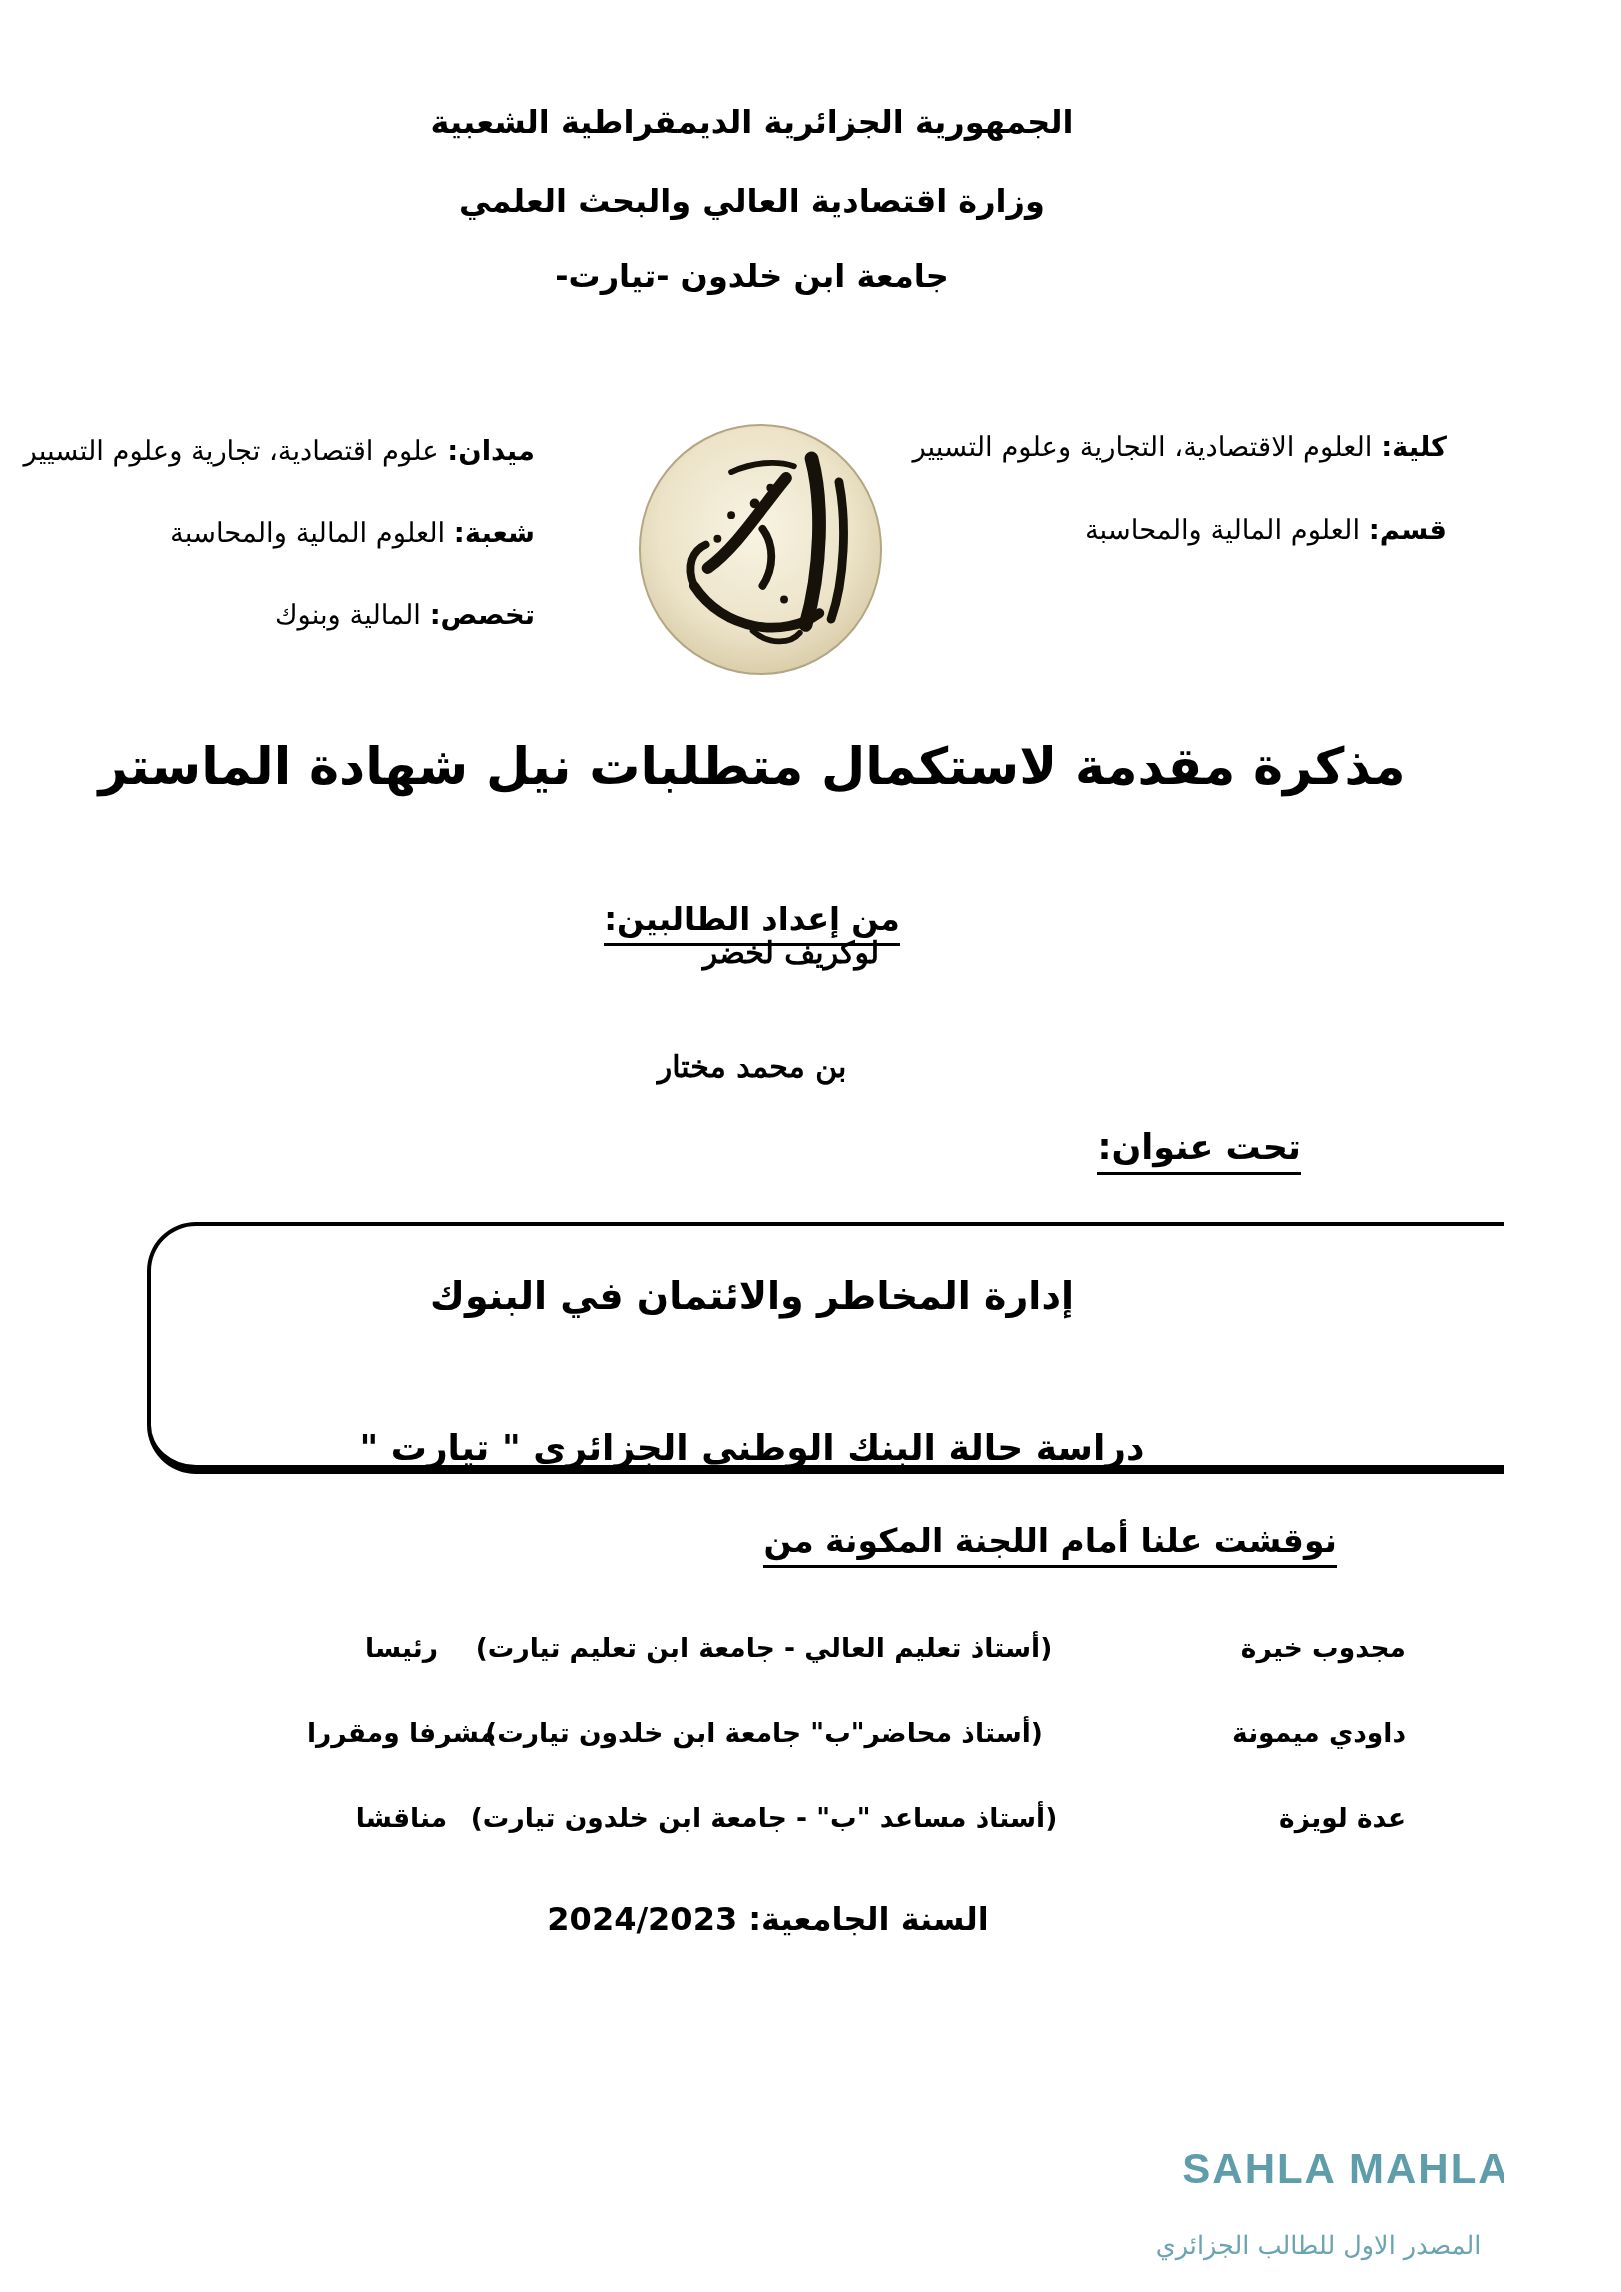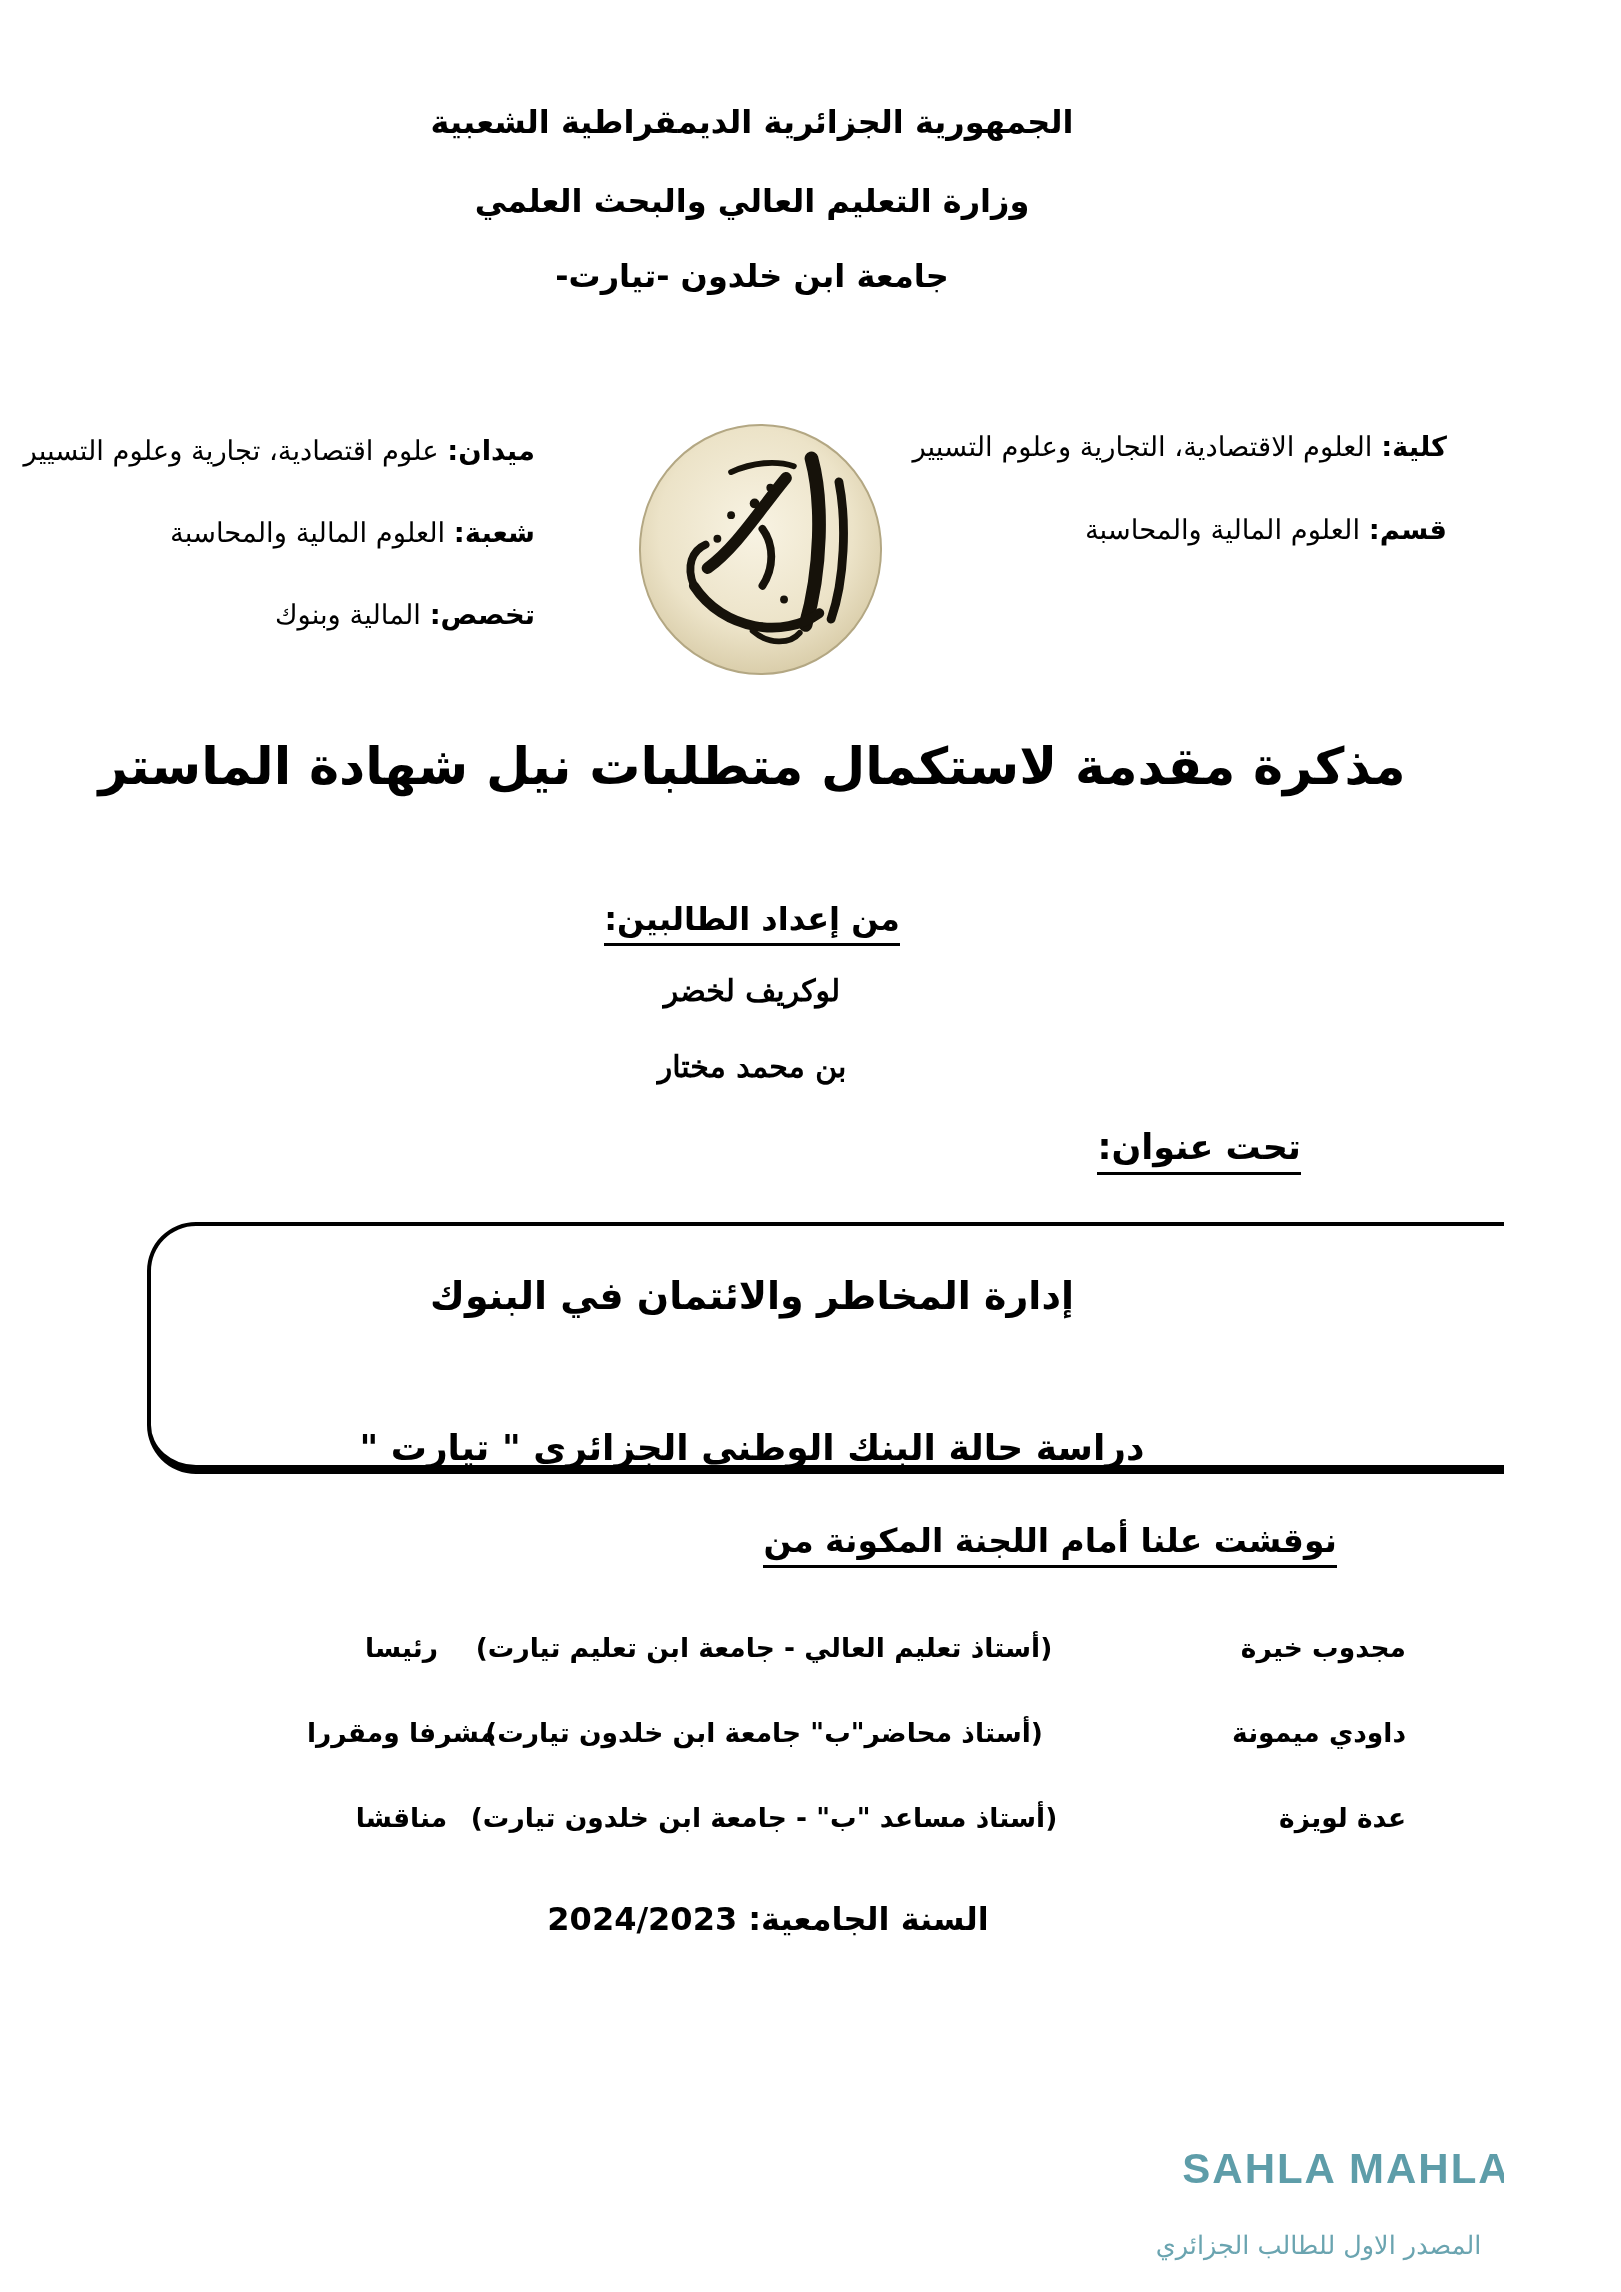--- a/index.html
+++ b/index.html
@@ -44,21 +44,21 @@
 
   .thesis-statement{
     top:737px;
     font-size:51px;
     font-weight:bold;
     letter-spacing:1px;
   }
   .prepared-heading{top:900px;font-size:32px;font-weight:bold;}
   .uline{border-bottom:3.9px solid #000;padding-bottom:4.9px;display:inline-block;}
   .student{font-size:30px;font-weight:bold;font-family:"DejaVu Serif","Liberation Serif",serif;}
-  .student-0{top:973px;}
+  .student-0{top:935px;padding-left:39px;}
   .student-1{top:1049px;}
 
   .under-title{
     position:absolute;
     right:203px;
     top:1127px;
     direction:rtl;
     font-size:35px;
     font-weight:bold;
     white-space:nowrap;
@@ -121,21 +121,21 @@
     margin-top:40px;
   }
   .wm-icon{position:absolute;left:1506px;top:2113px;width:80px;height:120px;}
 </style>
 </head>
 <body>
 
 <div class="page">
 
   <div class="center-line hdr hdr1">الجمهورية الجزائرية الديمقراطية الشعبية</div>
-  <div class="center-line hdr hdr2">وزارة التعليم العالي والبحث العلمي</div>
+  <div class="center-line hdr hdr2">وزارة اقتصادية العالي والبحث العلمي</div>
   <div class="center-line hdr hdr3">جامعة ابن خلدون -تيارت-</div>
 
   <div class="aff-line aff-right aff-r1">
     <span class="aff-label">كلية:</span><span> العلوم الاقتصادية، التجارية وعلوم التسيير</span>
   </div>
   <div class="aff-line aff-right aff-r2">
     <span class="aff-label">قسم:</span><span> العلوم المالية والمحاسبة</span>
   </div>
 
   <div class="aff-line aff-left aff-l1">

